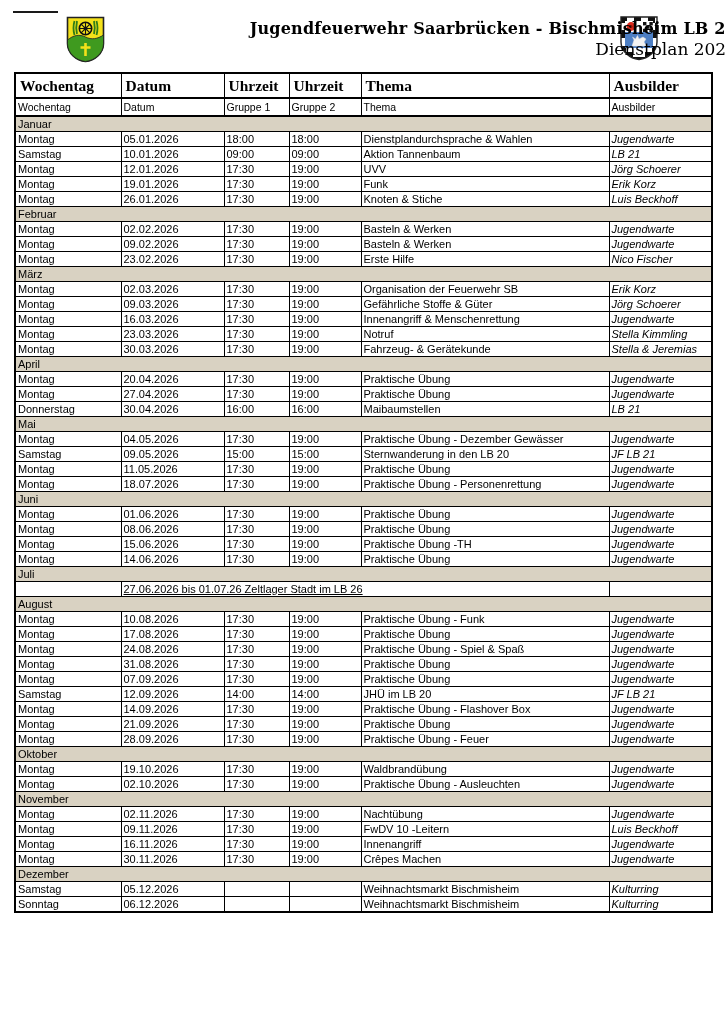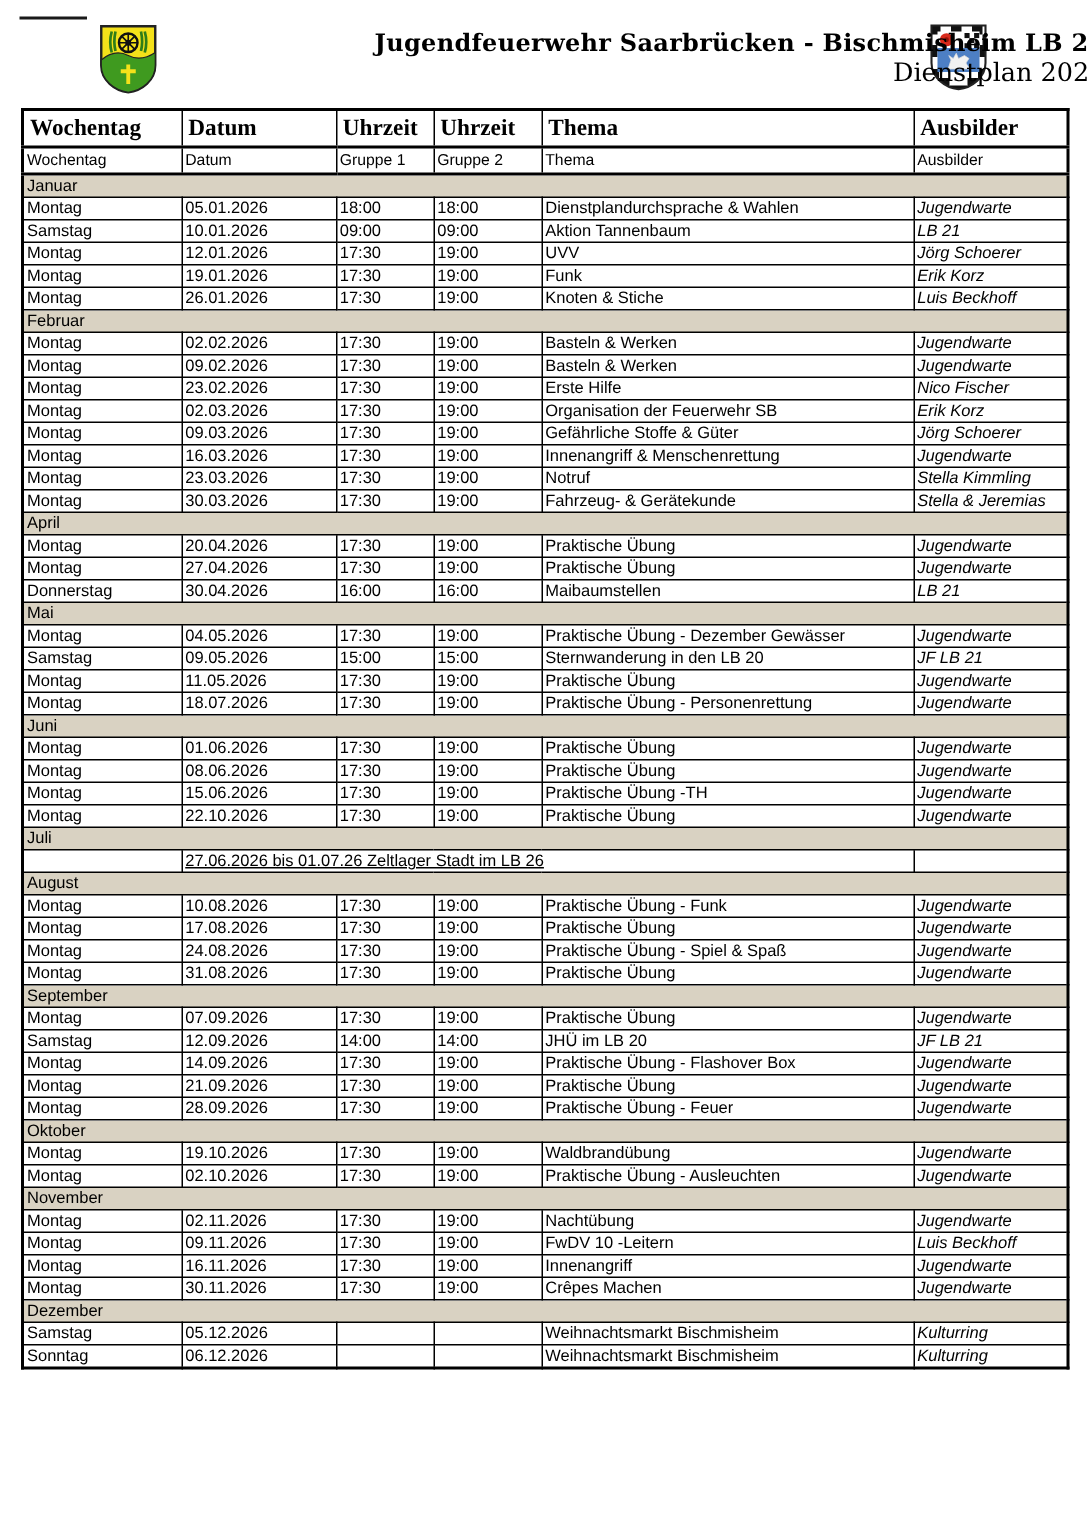--- a/index.html
+++ b/index.html
@@ -236,20 +236,23 @@
         </tr>
         <tr>
           <td class="c-day">Montag</td>
           <td class="c-date">23.02.2026</td>
           <td class="c-time">17:30</td>
           <td class="c-time">19:00</td>
           <td class="c-thema">Erste Hilfe</td>
           <td class="c-ausb">Nico Fischer</td>
         </tr>
         <tr>
+          <td class="month-band" colspan="6">März</td>
+        </tr>
+        <tr>
           <td class="c-day">Montag</td>
           <td class="c-date">02.03.2026</td>
           <td class="c-time">17:30</td>
           <td class="c-time">19:00</td>
           <td class="c-thema">Organisation der Feuerwehr SB</td>
           <td class="c-ausb">Erik Korz</td>
         </tr>
         <tr>
           <td class="c-day">Montag</td>
           <td class="c-date">09.03.2026</td>
@@ -366,21 +369,21 @@
         <tr>
           <td class="c-day">Montag</td>
           <td class="c-date">15.06.2026</td>
           <td class="c-time">17:30</td>
           <td class="c-time">19:00</td>
           <td class="c-thema">Praktische Übung -TH</td>
           <td class="c-ausb">Jugendwarte</td>
         </tr>
         <tr>
           <td class="c-day">Montag</td>
-          <td class="c-date">22.10.2026</td>
+          <td class="c-date">14.06.2026</td>
           <td class="c-time">17:30</td>
           <td class="c-time">19:00</td>
           <td class="c-thema">Praktische Übung</td>
           <td class="c-ausb">Jugendwarte</td>
         </tr>
         <tr>
           <td class="month-band" colspan="6">Juli</td>
         </tr>
         <tr>
           <td class="c-day"></td>
@@ -414,23 +417,20 @@
           <td class="c-thema">Praktische Übung - Spiel &amp; Spaß</td>
           <td class="c-ausb">Jugendwarte</td>
         </tr>
         <tr>
           <td class="c-day">Montag</td>
           <td class="c-date">31.08.2026</td>
           <td class="c-time">17:30</td>
           <td class="c-time">19:00</td>
           <td class="c-thema">Praktische Übung</td>
           <td class="c-ausb">Jugendwarte</td>
-        </tr>
-        <tr>
-          <td class="month-band" colspan="6">September</td>
         </tr>
         <tr>
           <td class="c-day">Montag</td>
           <td class="c-date">07.09.2026</td>
           <td class="c-time">17:30</td>
           <td class="c-time">19:00</td>
           <td class="c-thema">Praktische Übung</td>
           <td class="c-ausb">Jugendwarte</td>
         </tr>
         <tr>

